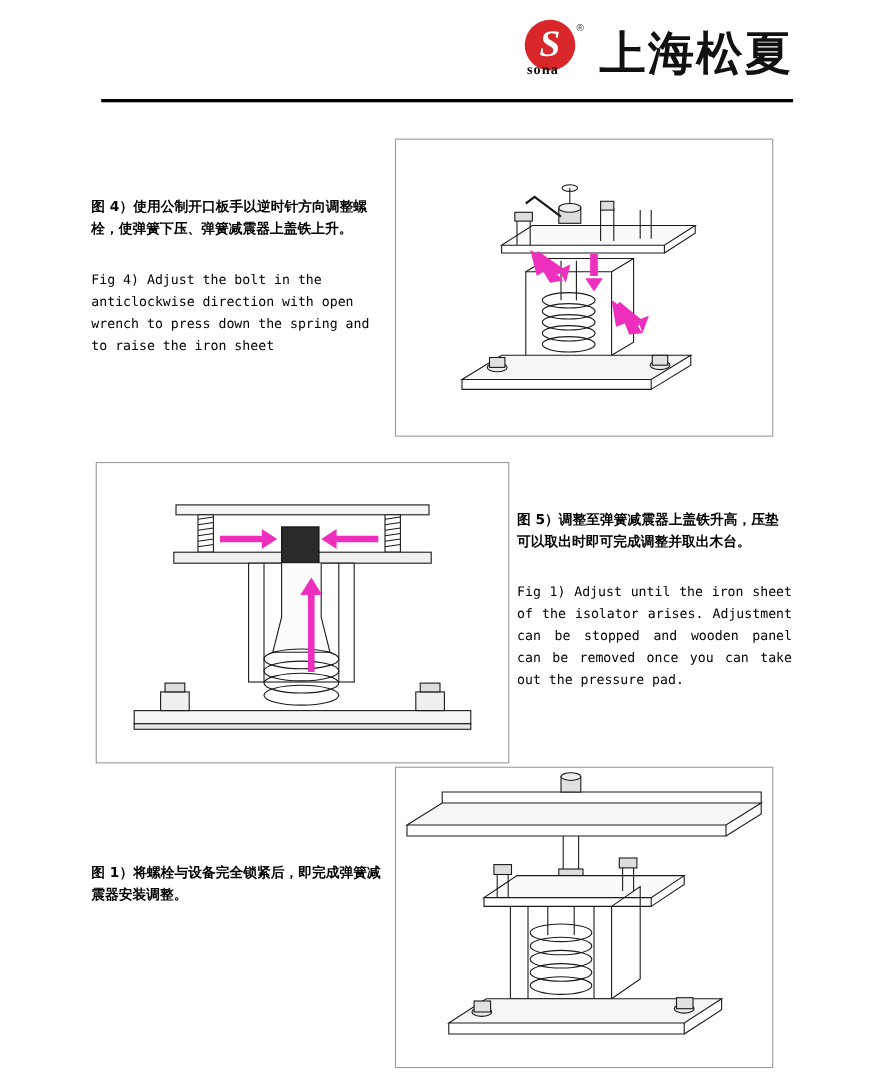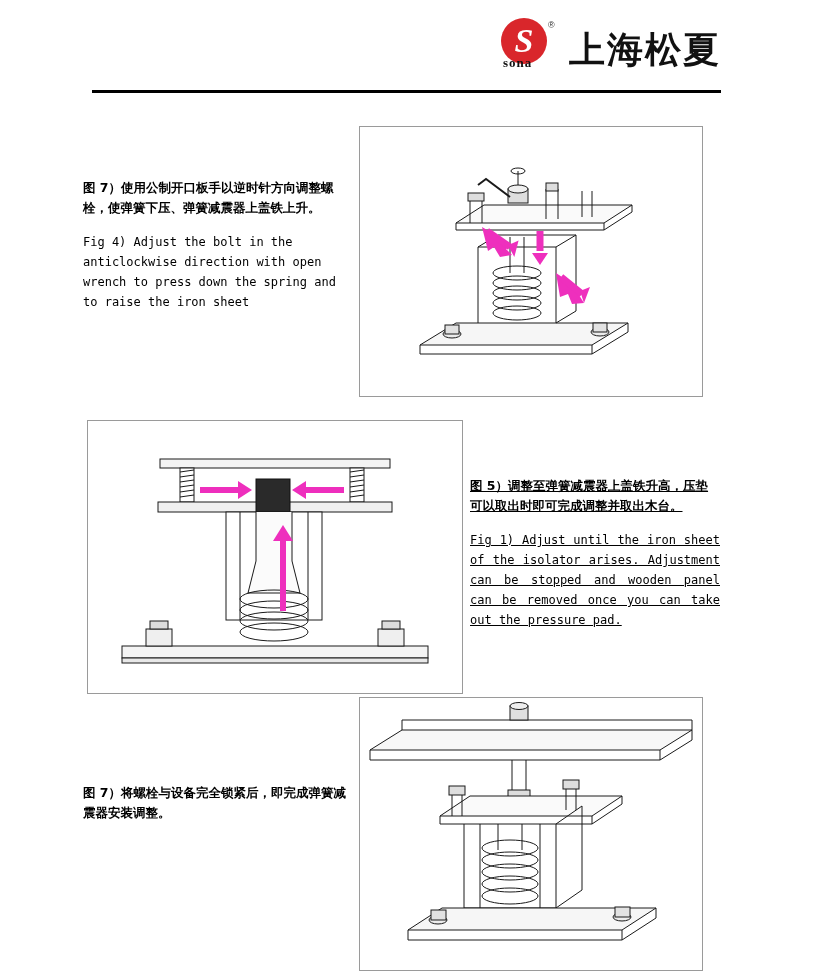--- a/index.html
+++ b/index.html
@@ -77,21 +77,21 @@
     top: 37px;
     font-family: "Liberation Serif", serif;
     font-weight: bold;
     font-size: 13px;
     color: #111;
     letter-spacing: 1px;
   }
   .brand-name {
     font-family: "Liberation Serif", serif;
     font-weight: bold;
-    font-size: 36px;
+    font-size: 42px;
     line-height: 44px;
     color: #111111;
     letter-spacing: 2px;
     padding-bottom: 2px;
     text-align: center;
   }
   .header-rule {
     position: absolute;
     left: 92px;
     right: 92px;
@@ -118,24 +118,24 @@
   .cap-cn {
     font-family: "DejaVu Sans", sans-serif;
     font-size: 12.5px;
     line-height: 20px;
     font-weight: bold;
   }
   .cap-en {
     font-family: "DejaVu Sans Mono", monospace;
     font-size: 12px;
     line-height: 20px;
-    margin-top: 14px;
+    margin-top: 26px;
   }
   .cap4 { left: 83px; top: 178px; width: 258px; }
-  .cap5 { left: 470px; top: 476px; width: 250px; text-decoration: underline; }
+  .cap5 { left: 470px; top: 462px; width: 250px; }
   .cap6 { left: 83px; top: 783px; width: 265px; }
   .cap5 .cap-en { text-align: justify; }
 
   
   .svgwrap { position: absolute; left: 0; top: 0; }
 </style>
 </head>
 <body>
 
 <div class="page">
@@ -147,21 +147,21 @@
         <div class="disc-s">S</div>
         <div class="reg">®</div>
         <div class="sona">sona</div>
       </div>
       <div class="brand-name">上海松夏</div>
     </div>
     <div class="header-rule"></div>
   </div>
 
   <div class="caption cap4">
-    <div class="cap-cn">图 7）使用公制开口板手以逆时针方向调整螺栓，使弹簧下压、弹簧减震器上盖铁上升。</div>
+    <div class="cap-cn">图 4）使用公制开口板手以逆时针方向调整螺栓，使弹簧下压、弹簧减震器上盖铁上升。</div>
     <div class="cap-en">Fig 4) Adjust the bolt in the anticlockwise  direction with open wrench to press  down the spring and to raise the iron sheet</div>
   </div>
 
   <div class="figure-box fig4-box">
     <svg class="svgwrap" width="342" height="269" viewBox="0 0 342 269">
       <g stroke="#1a1a1a" fill="none" stroke-width="1">
 
         <path d="M60 218 L232 218 L268 196 L96 196 Z" fill="#f6f6f6"></path>
         <path d="M60 218 L60 227 L232 227 L232 218"></path>
         <path d="M232 227 L268 205 L268 196"></path>
@@ -267,21 +267,21 @@
     </svg>
 
   </div>
 
   <div class="caption cap5">
     <div class="cap-cn">图 5）调整至弹簧减震器上盖铁升高，压垫可以取出时即可完成调整并取出木台。</div>
     <div class="cap-en">Fig 1) Adjust until the iron sheet of the  isolator arises. Adjustment can be stopped   and wooden panel can be removed once  you can take out the pressure pad.</div>
   </div>
 
   <div class="caption cap6">
-    <div class="cap-cn">图 7）将螺栓与设备完全锁紧后，即完成弹簧减震器安装调整。</div>
+    <div class="cap-cn">图 1）将螺栓与设备完全锁紧后，即完成弹簧减震器安装调整。</div>
   </div>
 
   <div class="figure-box fig6-box">
     <svg class="svgwrap" width="342" height="272" viewBox="0 0 342 272">
       <g stroke="#1a1a1a" fill="none" stroke-width="1">
 
         <path d="M10 52 L300 52 L332 32 L42 32 Z" fill="#f7f7f7"></path>
         <path d="M10 52 L10 62 L300 62 L300 52"></path>
         <path d="M300 62 L332 42 L332 32"></path>
         <path d="M42 32 L42 22 L332 22 L332 32" stroke="#1a1a1a"></path>

